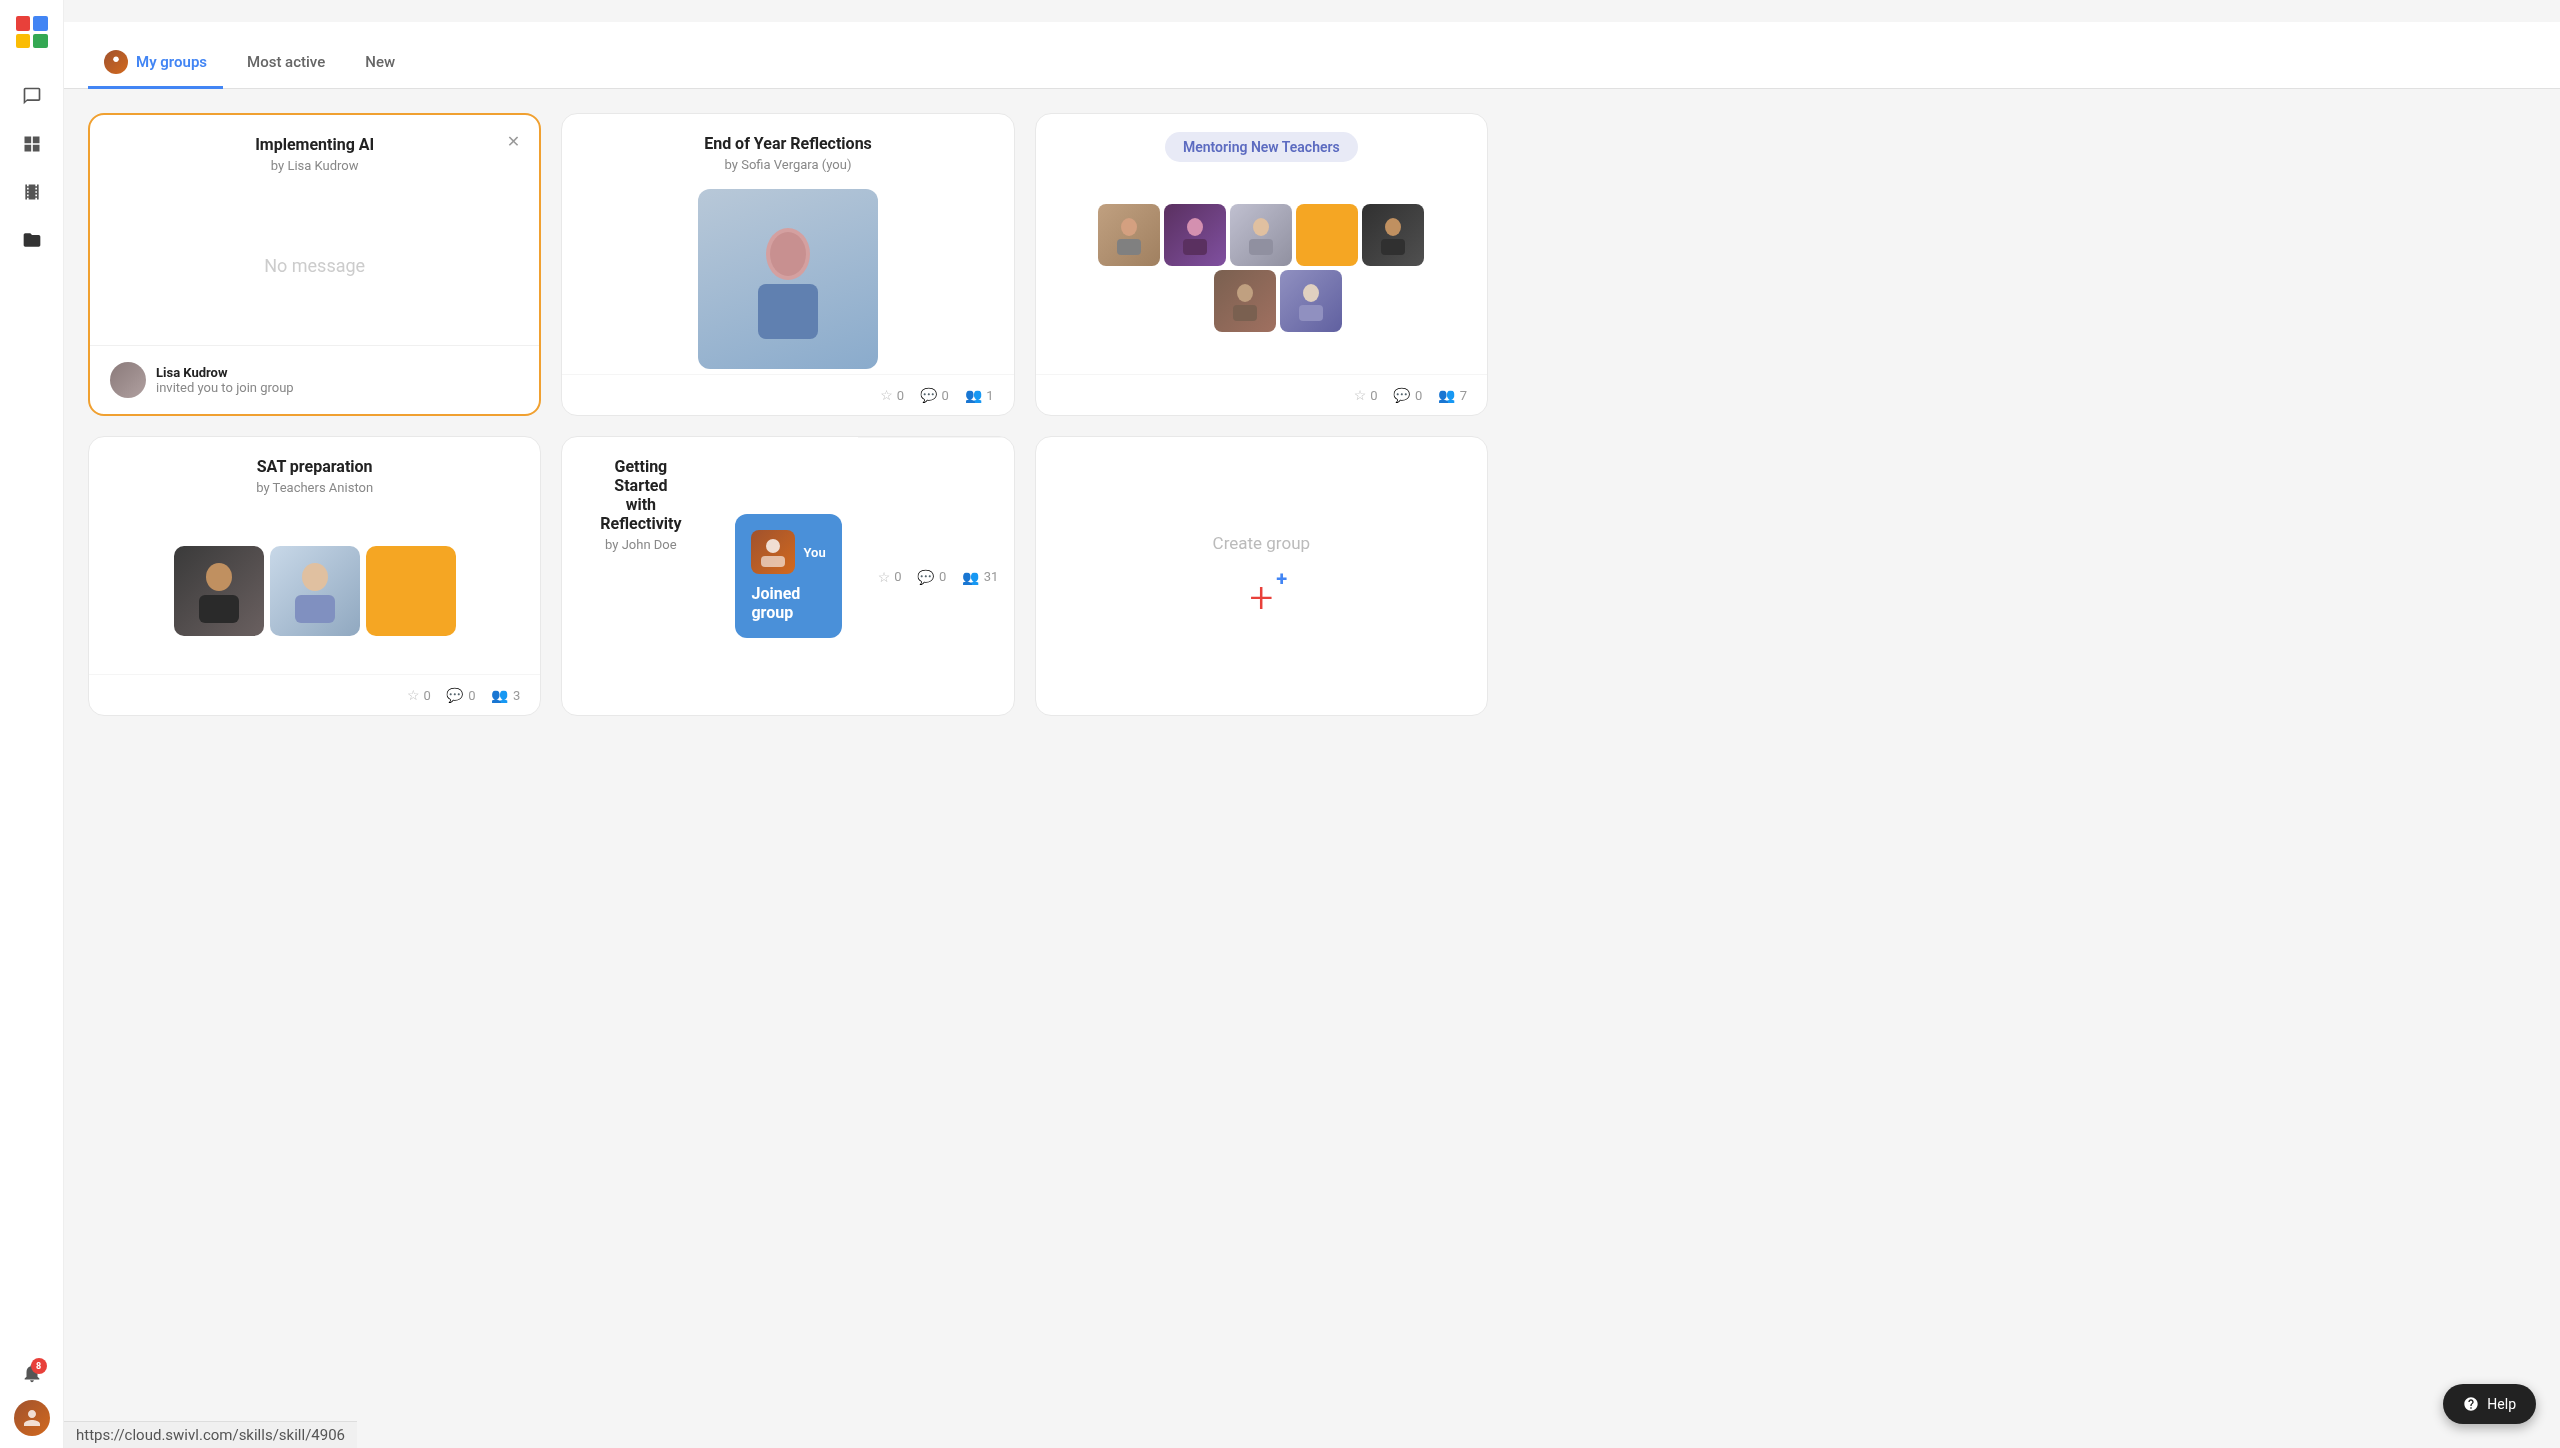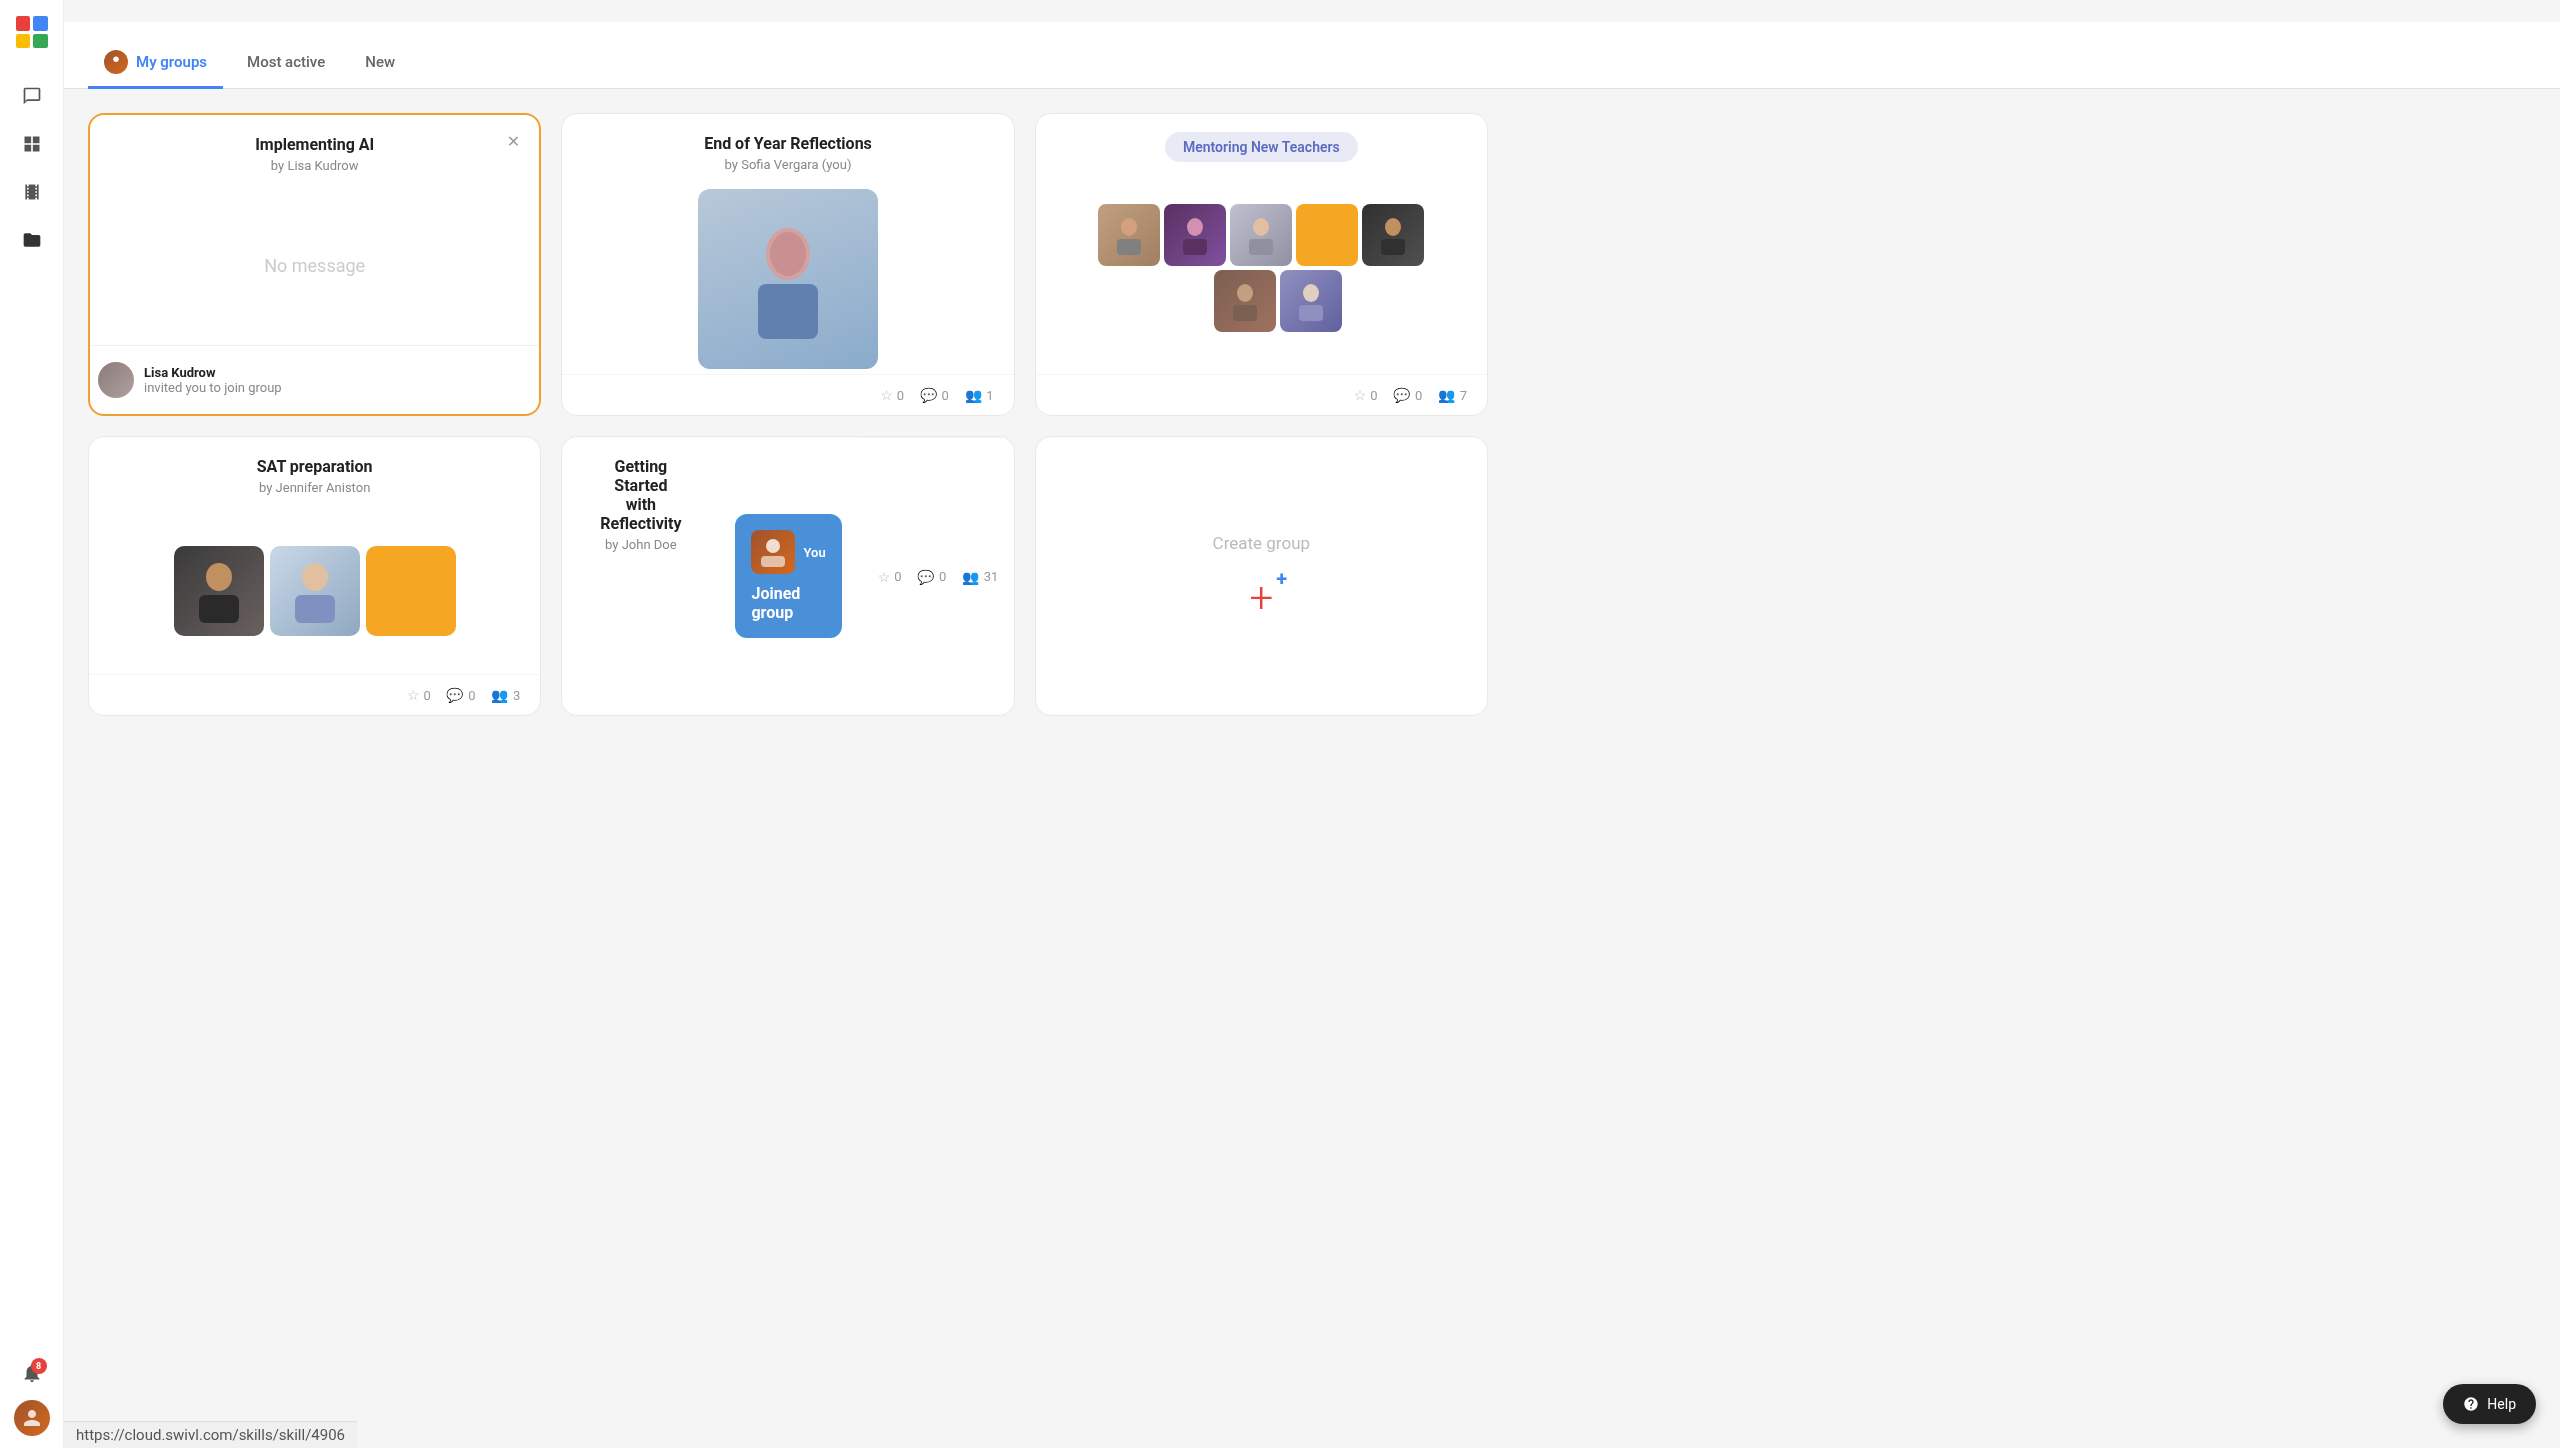--- a/index.html
+++ b/index.html
@@ -214,21 +214,21 @@
       color: #ccc;
       font-size: 18px;
       font-weight: 400;
     }
 
     
     .invite-footer {
       display: flex;
       align-items: center;
       gap: 10px;
-      padding: 16px 8px;
+      padding: 16px 20px;
       border-top: 1px solid #f0f0f0;
       margin-top: auto;
     }
     .inviter-avatar {
       width: 36px;
       height: 36px;
       border-radius: 50%;
       background: linear-gradient(135deg, #7a7a7a, #aaa);
       flex-shrink: 0;
     }
@@ -540,21 +540,21 @@
           <div class="stat">
             <span class="stat-icon">👥</span>
             <span>7</span>
           </div>
         </div>
       </div>
 
       <div class="group-card" style="display:flex;flex-direction:column;">
         <div class="card-header">
           <div class="card-title">SAT preparation</div>
-          <div class="card-subtitle">by Jennifer Aniston</div>
+          <div class="card-subtitle">by Teachers Aniston</div>
         </div>
         <div class="card-body">
           <div style="display:flex;gap:6px;align-items:center;">
             <div style="width:90px;height:90px;border-radius:10px;background:linear-gradient(135deg,#3a3a3a,#6a6060);display:flex;align-items:center;justify-content:center;overflow:hidden;">
               <svg width="48" height="64" viewBox="0 0 48 64">
                   <ellipse cx="24" cy="18" rx="13" ry="14" fill="#c09060"></ellipse>
                   <rect x="4" y="36" width="40" height="28" rx="6" fill="#2a2a2a"></rect>
                 </svg>
             </div>
             <div style="width:90px;height:90px;border-radius:10px;background:linear-gradient(135deg,#c8d8e8,#90a8c0);display:flex;align-items:center;justify-content:center;overflow:hidden;">

